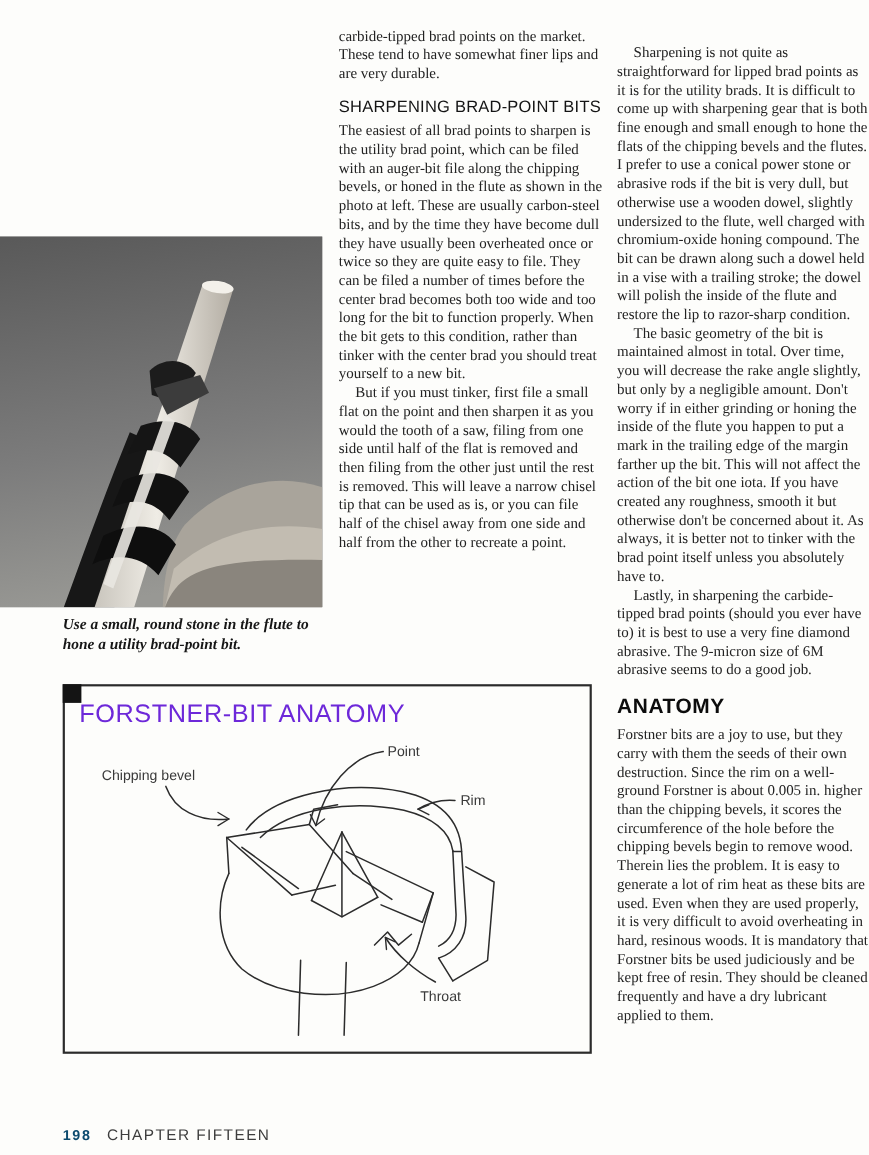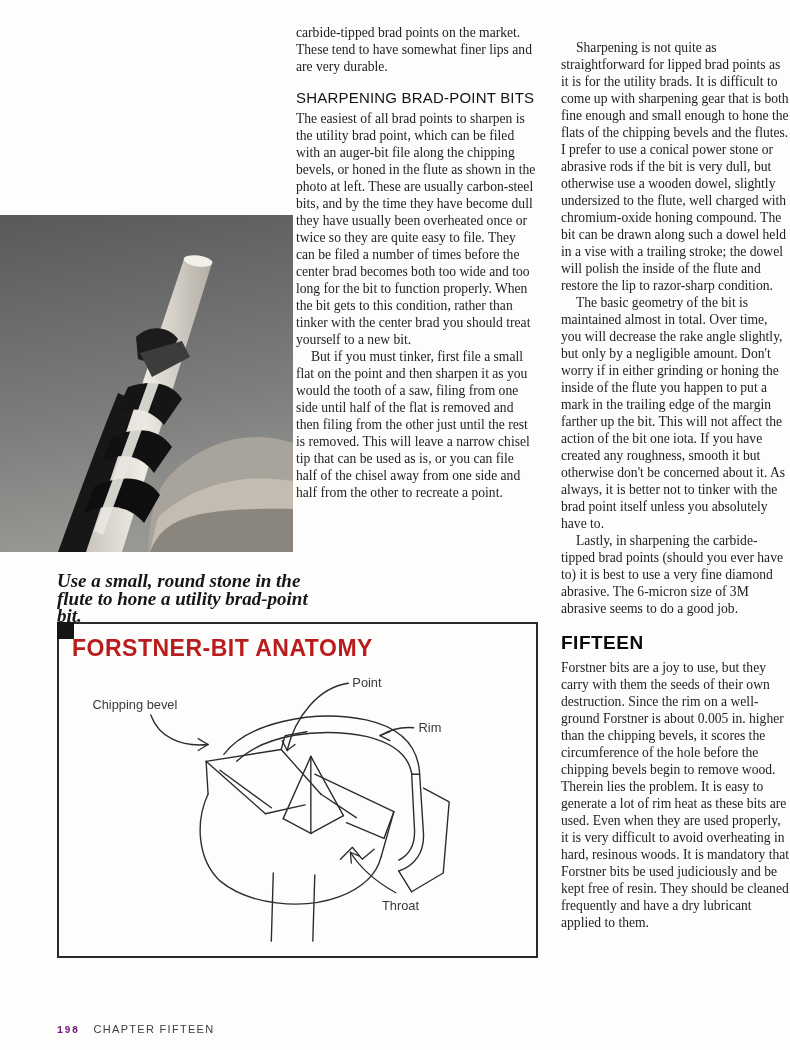--- a/index.html
+++ b/index.html
@@ -7,91 +7,91 @@
   body { font-family:"Liberation Serif", serif; }
   .page {
     position:relative; width:790px; height:1050px;
     background:#fdfdfb; color:#1e1e1e; overflow:hidden;
     margin:0 auto;
   }
   
   .col { position:absolute; font-size:13.6px; line-height:17px; color:#222; text-align:left; }
   .col p { margin:0; }
   .col p.indent { text-indent:15px; }
-  .col-middle { left:296px; top:24px; width:240px; }
+  .col-middle { left:308px; top:24px; width:240px; }
   .col-right  { left:561px; top:39px; width:230px; }
   .subhead {
     font-family:"Liberation Sans", sans-serif;
     font-size:15px; font-weight:500; letter-spacing:0.2px;
     color:#141414; margin:14px 0 4px 0 !important;
   }
   .bighead {
     font-family:"Liberation Sans", sans-serif;
     font-weight:700; font-size:19px; line-height:21px;
     letter-spacing:0.5px; color:#0c0c0c; margin:15px 0 6px 0 !important;
   }
   .bighead span { display:block; }
   
   .photo {
     position:absolute; left:0; top:215px; width:293px; height:337px;
     background:#6b6b6b;
   }
   .photo svg { display:block; width:100%; height:100%; }
   .caption {
-    position:absolute; left:57px; top:572px; width:252px;
-    font-size:19px; line-height:17.5px; font-weight:700; font-style:italic;
+    position:absolute; left:57px; top:560px; width:252px;
+    font-size:14px; line-height:17.5px; font-weight:700; font-style:italic;
     color:#161616;
   }
   
   .diagram {
     position:absolute; left:57px; top:622px; width:481px; height:336px;
     border:2px solid #2b2b2b; background:#fdfdfb;
   }
   .diagram .corner {
     position:absolute; left:-2px; top:-2px; width:17px; height:17px; background:#141414;
   }
   .diagram .dtitle {
     position:absolute; left:13px; top:11px;
     font-family:"Liberation Sans", sans-serif;
-    font-size:23px; font-weight:700; letter-spacing:0.5px; color:#b91c1c;
+    font-size:23px; font-weight:400; letter-spacing:0.5px; color:#6d28d9;
   }
   .diagram svg { position:absolute; left:0; top:0; width:100%; height:100%; }
   .diagram text {
     font-family:"Liberation Sans", sans-serif;
     font-size:13px; fill:#3a3a3a;
   }
   
   .footer { position:absolute; left:57px; top:1023px; display:flex; align-items:baseline; gap:14px; }
   .pagenum {
-    font-family:Liberation Mono, monospace;
-    font-weight:700; font-size:10px; letter-spacing:1.5px; color:#701a75;
+    font-family:Liberation Sans, sans-serif;
+    font-weight:700; font-size:13px; letter-spacing:1.5px; color:#0c4a6e;
   }
   .chapter {
     font-family:"Liberation Sans", sans-serif;
-    font-size:11px; letter-spacing:1.3px; color:#3d3d3d;
+    font-size:14px; letter-spacing:1.3px; color:#3d3d3d;
   }
 </style>
 </head>
 <body>
 
 <div class="page">
 
   <div class="col col-middle">
     <p>carbide-tipped brad points on the market. These tend to have somewhat finer lips and are very durable.</p>
     <p class="subhead">SHARPENING BRAD-POINT BITS</p>
     <p>The easiest of all brad points to sharpen is the utility brad point, which can be filed with an auger-bit file along the chipping bevels, or honed in the flute as shown in the photo at left. These are usually carbon-steel bits, and by the time they have become dull they have usually been overheated once or twice so they are quite easy to file. They can be filed a number of times before the center brad becomes both too wide and too long for the bit to function properly. When the bit gets to this condition, rather than tinker with the center brad you should treat yourself to a new bit.</p>
     <p class="indent">But if you must tinker, first file a small flat on the point and then sharpen it as you would the tooth of a saw, filing from one side until half of the flat is removed and then filing from the other just until the rest is removed. This will leave a narrow chisel tip that can be used as is, or you can file half of the chisel away from one side and half from the other to recreate a point.</p>
   </div>
 
   <div class="col col-right">
     <p class="indent">Sharpening is not quite as straightforward for lipped brad points as it is for the utility brads. It is difficult to come up with sharpening gear that is both fine enough and small enough to hone the flats of the chipping bevels and the flutes. I prefer to use a conical power stone or abrasive rods if the bit is very dull, but otherwise use a wooden dowel, slightly undersized to the flute, well charged with chromium-oxide honing compound. The bit can be drawn along such a dowel held in a vise with a trailing stroke; the dowel will polish the inside of the flute and restore the lip to razor-sharp condition.</p>
     <p class="indent">The basic geometry of the bit is maintained almost in total. Over time, you will decrease the rake angle slightly, but only by a negligible amount. Don't worry if in either grinding or honing the inside of the flute you happen to put a mark in the trailing edge of the margin farther up the bit. This will not affect the action of the bit one iota. If you have created any roughness, smooth it but otherwise don't be concerned about it. As always, it is better not to tinker with the brad point itself unless you absolutely have to.</p>
-    <p class="indent">Lastly, in sharpening the carbide-tipped brad points (should you ever have to) it is best to use a very fine diamond abrasive. The 6-micron size of 3M abrasive seems to do a good job.</p>
+    <p class="indent">Lastly, in sharpening the carbide-tipped brad points (should you ever have to) it is best to use a very fine diamond abrasive. The 9-micron size of 6M abrasive seems to do a good job.</p>
     <p class="bighead">
-      <span>FIFTEEN</span>
+      <span>ANATOMY</span>
     </p>
     <p>Forstner bits are a joy to use, but they carry with them the seeds of their own destruction. Since the rim on a well-ground Forstner is about 0.005 in. higher than the chipping bevels, it scores the circumference of the hole before the chipping bevels begin to remove wood. Therein lies the problem. It is easy to generate a lot of rim heat as these bits are used. Even when they are used properly, it is very difficult to avoid overheating in hard, resinous woods. It is mandatory that Forstner bits be used judiciously and be kept free of resin. They should be cleaned frequently and have a dry lubricant applied to them.</p>
   </div>
 
   <div class="photo">
     <svg viewBox="0 0 293 337" preserveAspectRatio="none">
       <defs>
         <linearGradient id="bgGrad" x1="0.1" y1="0" x2="0.25" y2="1">
           <stop offset="0" stop-color="#5a5a5a"></stop>
           <stop offset="0.6" stop-color="#7c7c7c"></stop>

